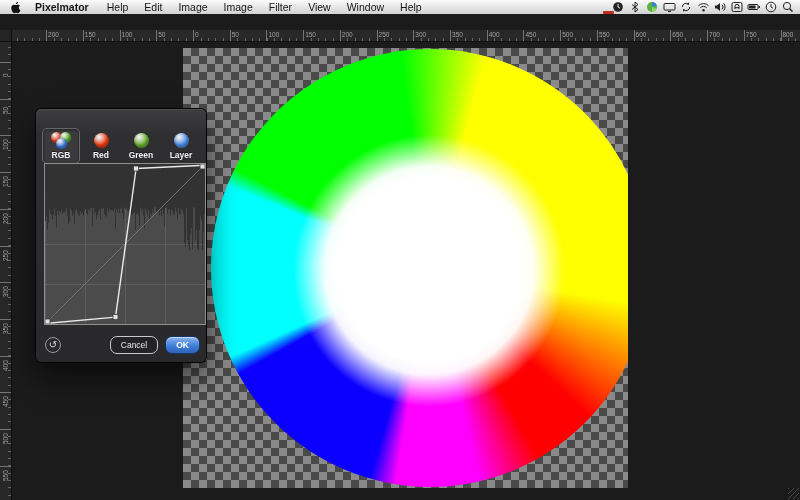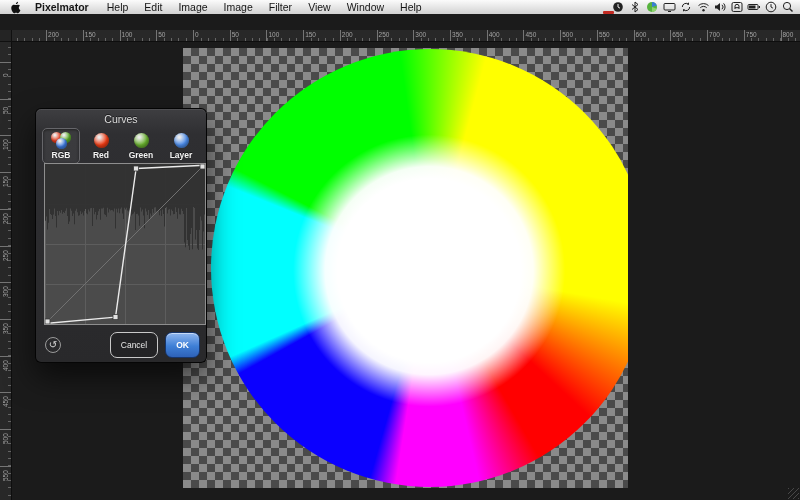--- a/index.html
+++ b/index.html
@@ -74,21 +74,21 @@
         border:1px solid #8e8e8e;
         background-image:linear-gradient(90deg,#5d5d5d 1px,transparent 1px),
                          linear-gradient(180deg,#5d5d5d 1px,transparent 1px);
         background-size:40px 40px;}
   .grid svg{position:absolute;left:0;top:0;}
   .panel-footer{position:absolute;left:9px;right:6px;top:227px;height:17px;display:flex;align-items:center;}
   .reset{width:16px;height:16px;border-radius:50%;border:1px solid #9a9a9a;background:transparent;
          color:#d5d5d5;font-size:10px;line-height:13px;padding:0;text-align:center;
          font-family:"DejaVu Sans",sans-serif;cursor:default;}
   .footer-btns{margin-left:auto;display:flex;align-items:center;gap:7px;}
-  .footer-btns button{height:26px;border-radius:7px;font-size:8.5px;padding:0 10px;line-height:12px;cursor:default;}
+  .footer-btns button{height:18px;border-radius:7px;font-size:8.5px;padding:0 10px;line-height:12px;cursor:default;}
   .cancel{background:rgba(18,18,20,.25);border:1px solid #c9c9c9;color:#e6e6e6;}
   .ok{border:1px solid #16356b;color:#fff;font-weight:bold;
       box-shadow:inset 0 1px 0 rgba(255,255,255,.5);}
 </style>
 </head>
 <body>
 
 <div class="screen">
 
   <div class="menubar">
@@ -257,21 +257,20 @@
     </div>
 
   <div class="canvas-area">
     <div class="checker" id="checker" style="background-color: rgb(138, 138, 138); background-image: linear-gradient(45deg, rgb(74, 74, 74) 25%, transparent 25%, transparent 75%, rgb(74, 74, 74) 75%), linear-gradient(45deg, rgb(74, 74, 74) 25%, transparent 25%, transparent 75%, rgb(74, 74, 74) 75%); background-size: 16px 16px; background-position: 0px 0px, 8px 8px;">
       <div class="wheel" id="wheel" style="background: radial-gradient(circle at 49.8% 50.6%, rgb(255, 255, 255) 0px, rgb(255, 255, 255) 92px, rgba(255, 255, 255, 0.96) 104px, rgba(255, 255, 255, 0) 136px), conic-gradient(rgb(89, 255, 0) 0deg, rgb(255, 255, 0) 15deg, rgb(255, 255, 0) 100deg, rgb(255, 0, 0) 133deg, rgb(255, 0, 0) 150deg, rgb(255, 0, 255) 167deg, rgb(255, 0, 255) 189deg, rgb(11, 0, 255) 196deg, rgb(11, 0, 255) 241deg, rgb(0, 255, 255) 246deg, rgb(0, 255, 255) 292deg, rgb(0, 255, 0) 297deg, rgb(0, 255, 0) 352deg, rgb(89, 255, 0) 360deg);"></div>
     </div>
     <div class="resize-grip"></div>
   </div>
 
   <div class="panel">
-    <div class="panel-title">Curves</div>
     <div class="channels" id="channels">
         <div class="channel sel">
           <span class="chip">
             <span class="tri">
         <i style="left:0;top:0;background:radial-gradient(circle at 35% 28%, rgba(255,255,255,.9) 0 6%, #ef3d1b 55%, #ef3d1b);box-shadow:inset -1px -2px 3px rgba(0,0,0,.35);"></i>
         <i style="left:9px;top:0;background:radial-gradient(circle at 35% 28%, rgba(255,255,255,.9) 0 6%, #5fb32a 55%, #5fb32a);box-shadow:inset -1px -2px 3px rgba(0,0,0,.35);"></i>
         <i style="left:4.5px;top:6px;background:radial-gradient(circle at 35% 28%, rgba(255,255,255,.9) 0 6%, #3f7ee8 55%, #3f7ee8);box-shadow:inset -1px -2px 3px rgba(0,0,0,.35);"></i>
             </span>
           </span>
                    <span class="clabel">RGB</span>

